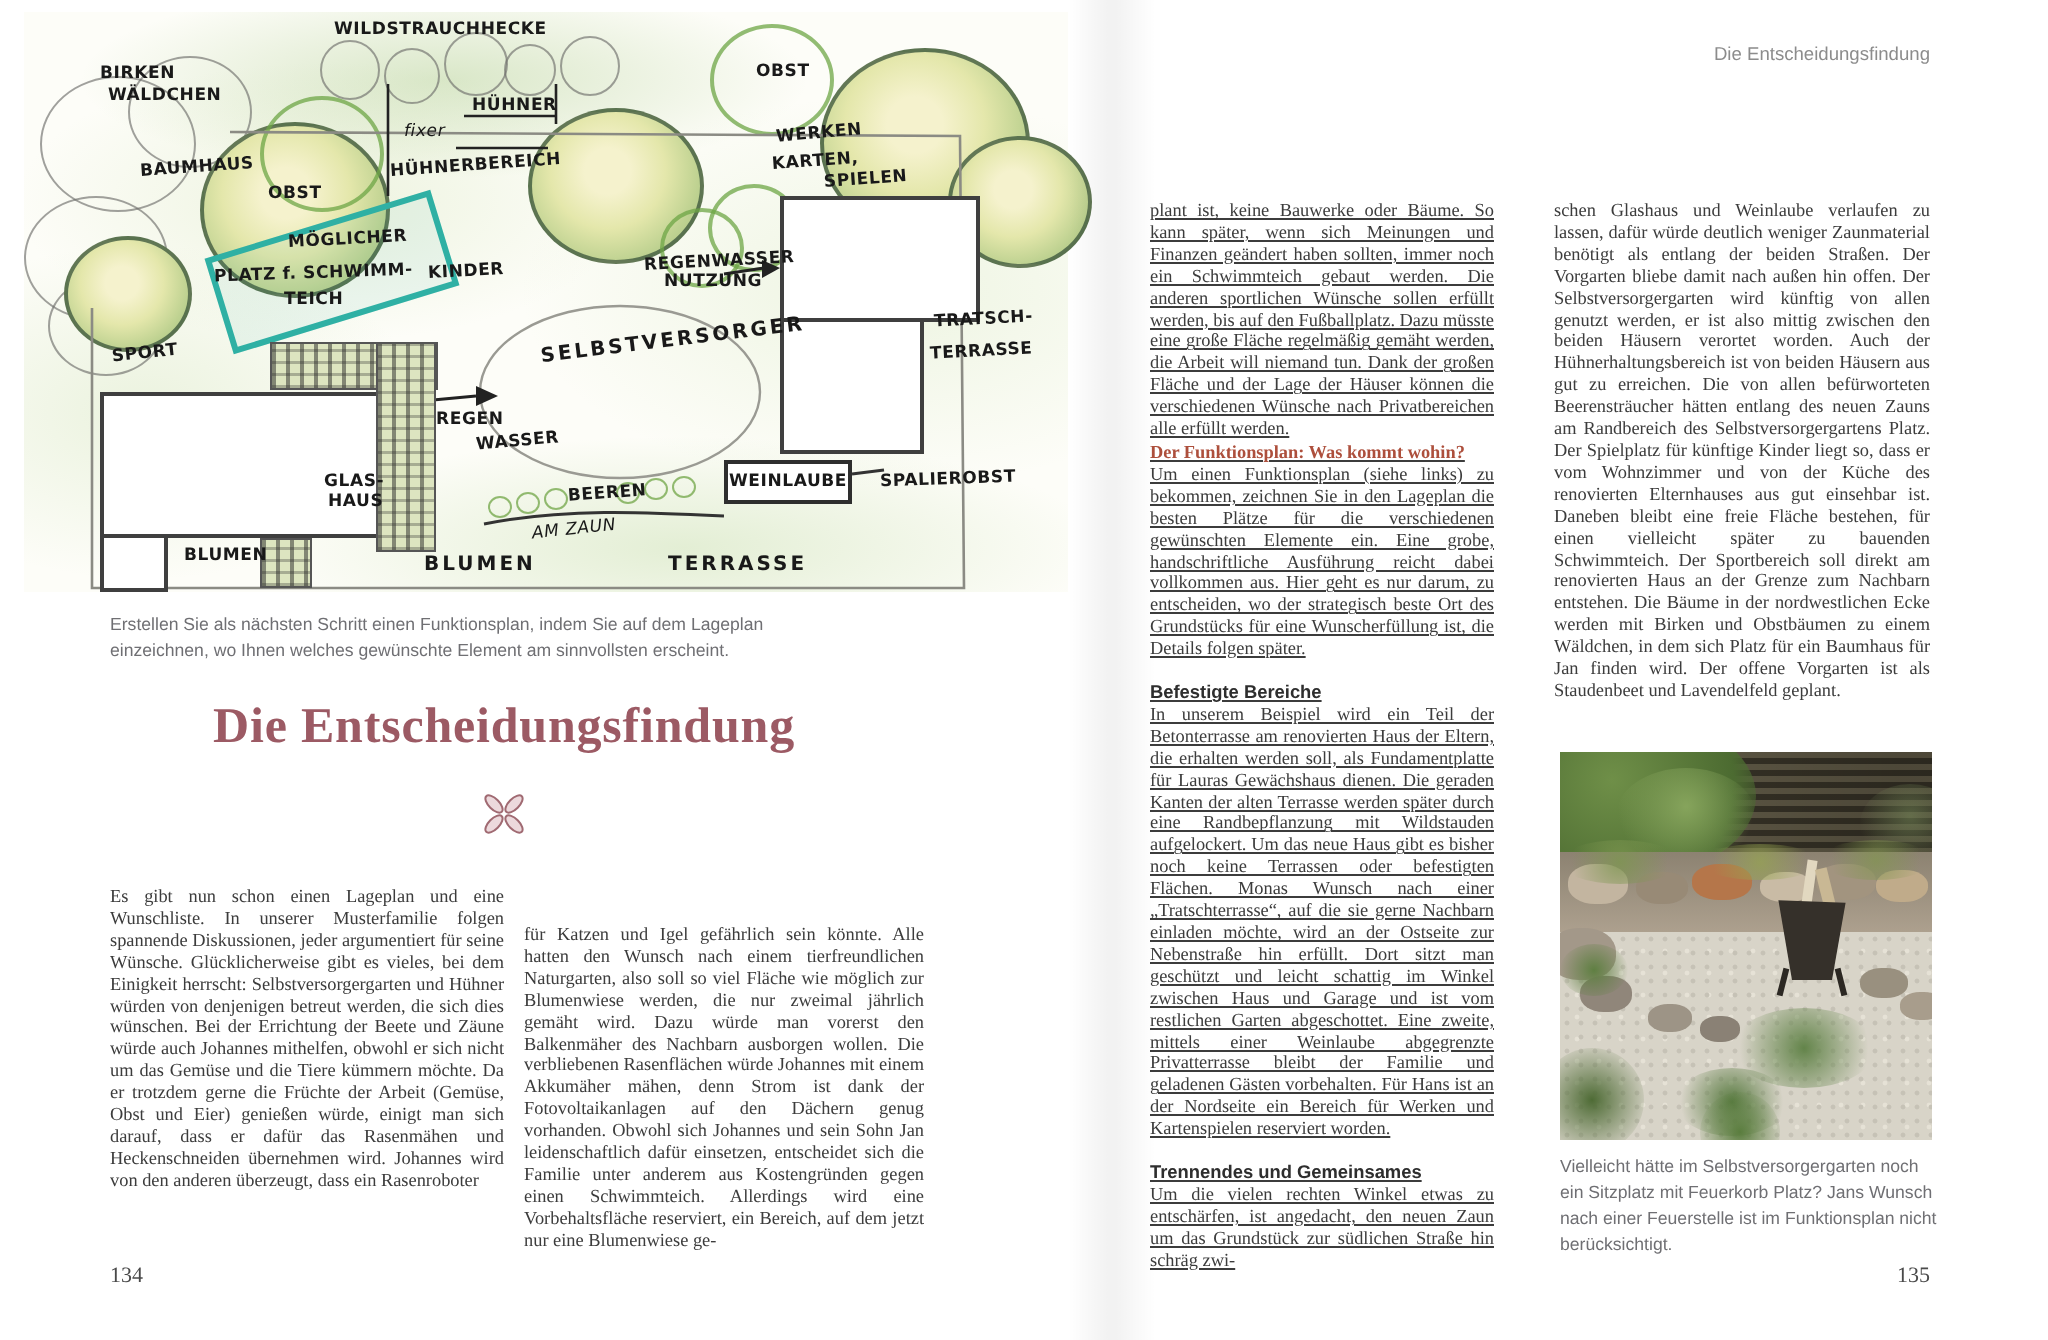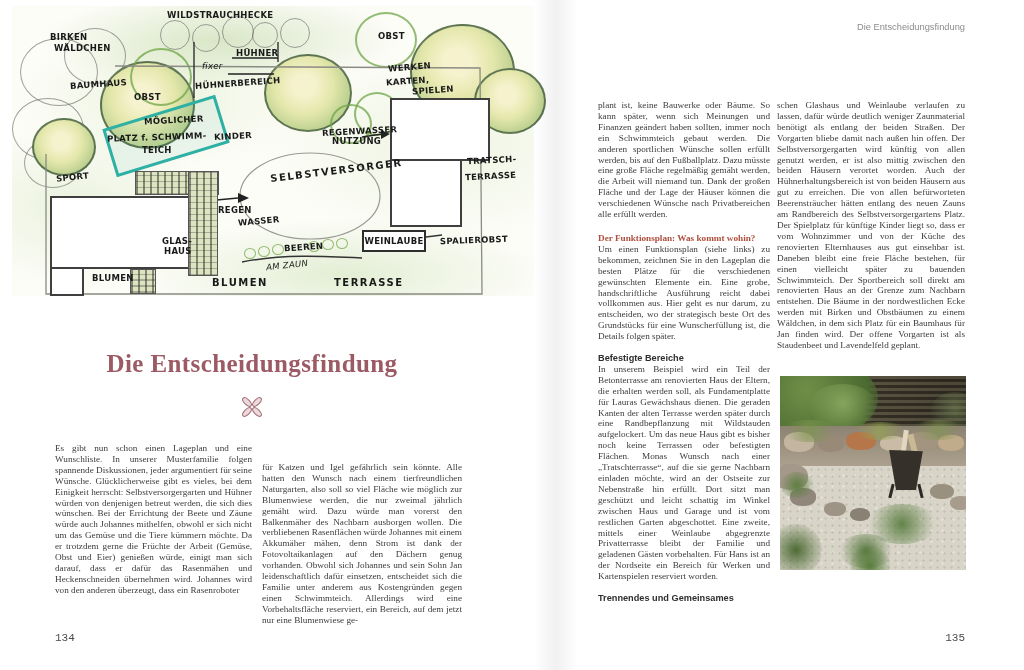--- a/index.html
+++ b/index.html
@@ -43,26 +43,26 @@
   .caption { position:absolute; font-family:"Liberation Sans", sans-serif; font-size:8.8px;
     line-height:13px; color:#6f6f73; }
   .cap-left { left:55px; top:306px; width:360px; }
   .title { position:absolute; left:40px; top:350px; width:424px; text-align:center;
     font-family:"Liberation Serif", serif; font-weight:bold; font-size:25px; color:#9c5a64; letter-spacing:.4px; }
   .ornament { position:absolute; left:40px; top:394px; width:424px; text-align:center; }
   .bodycol { position:absolute; font-family:"Liberation Serif", serif; font-size:9.2px; line-height:10.9px;
     color:#3c3c3c; text-align:justify; hyphens:auto; }
   .col-l1 { left:55px; top:443px; width:197px; }
   .col-l2 { left:262px; top:443px; width:200px;margin-top:19px; }
-  .col-r1 { left:598px; top:100px; width:172px; }
+  .col-r1 { left:575px; top:100px; width:172px;text-decoration:underline; }
   .col-r2 { left:777px; top:100px; width:188px; }
-  .subhead-red { color:#ad4f3c; font-weight:bold; margin-top:13px; margin-bottom:0; text-align:left; }
+  .subhead-red { color:#ad4f3c; font-weight:bold; margin-top:1px; margin-bottom:0; text-align:left; }
   .subhead { font-family:"Liberation Sans", sans-serif; font-weight:bold; font-size:9.2px;
     color:#2e2e2e; margin-top:11px; text-align:left; }
-  .pgnum { position:absolute; font-family:Liberation Mono, monospace; font-size:11px; color:#4a4a4a; }
+  .pgnum { position:absolute; font-family:Liberation Serif, serif; font-size:11px; color:#4a4a4a; }
   .pg-l { left:55px; top:632px; }
   .pg-r { right:59px; top:632px; text-align:right; }
   .runhead { position:absolute; right:59px; top:22px; font-family:"Liberation Sans", sans-serif;
     font-size:9.3px; color:#8c8c8c; }
 
   
   .photo { position:absolute; left:780px; top:376px; width:186px; height:194px; overflow:hidden; background:#d7d3c7; }
   .ph-fence { position:absolute; left:0; top:0; width:100%; height:54px;
     background:repeating-linear-gradient(180deg, #5a5442 0 3px, #332f24 3px 6px); }
   .ph-fence::after { content:""; position:absolute; inset:0;
@@ -177,20 +177,21 @@
     <span class="lbl" style="left:150px;top:231px">GLAS-</span>
     <span class="lbl" style="left:152px;top:241px">HAUS</span>
     <span class="lbl" style="left:80px;top:268px">BLUMEN</span>
     <span class="lbl big" style="left:200px;top:272px">BLUMEN</span>
     <span class="lbl" style="left:272px;top:237px;transform:rotate(-4deg)">BEEREN</span>
     <span class="lbl script" style="left:254px;top:255px;transform:rotate(-6deg)">AM ZAUN</span>
     <span class="lbl" style="left:428px;top:230px;transform:rotate(-2deg)">SPALIEROBST</span>
     <span class="lbl big" style="left:322px;top:272px">TERRASSE</span>
   </div>
 
+  <div class="caption cap-left">Erstellen Sie als nächsten Schritt einen Funktionsplan, indem Sie auf dem Lageplan einzeichnen, wo Ihnen welches gewünschte Element am sinnvollsten erscheint.</div>
 
   <h1 class="title">Die Entscheidungsfindung</h1>
   <div class="ornament">
     <svg width="26" height="26" viewBox="0 0 26 26">
       <g stroke="#a06a72" fill="#ecd9dc" stroke-width="1">
         <ellipse cx="8" cy="8" rx="5.5" ry="2.6" transform="rotate(45 8 8)"></ellipse>
         <ellipse cx="18" cy="8" rx="5.5" ry="2.6" transform="rotate(135 18 8)"></ellipse>
         <ellipse cx="8" cy="18" rx="5.5" ry="2.6" transform="rotate(135 8 18)"></ellipse>
         <ellipse cx="18" cy="18" rx="5.5" ry="2.6" transform="rotate(45 18 18)"></ellipse>
       </g>
@@ -205,20 +206,21 @@
 
   <div class="runhead">Die Entscheidungsfindung</div>
 
   <div class="bodycol col-r1">
     <p>plant ist, keine Bauwerke oder Bäume. So kann später, wenn sich Meinungen und Finanzen geändert haben sollten, immer noch ein Schwimmteich gebaut werden. Die anderen sportlichen Wünsche sollen erfüllt werden, bis auf den Fußballplatz. Dazu müsste eine große Fläche regelmäßig gemäht werden, die Arbeit will niemand tun. Dank der großen Fläche und der Lage der Häuser können die verschiedenen Wünsche nach Privatbereichen alle erfüllt werden.</p>
     <p class="subhead-red">Der Funktionsplan: Was kommt wohin?</p>
     <p>Um einen Funktionsplan (siehe links) zu bekommen, zeichnen Sie in den Lageplan die besten Plätze für die verschiedenen gewünschten Elemente ein. Eine grobe, handschriftliche Ausführung reicht dabei vollkommen aus. Hier geht es nur darum, zu entscheiden, wo der strategisch beste Ort des Grundstücks für eine Wunscherfüllung ist, die Details folgen später.</p>
     <p class="subhead">Befestigte Bereiche</p>
     <p>In unserem Beispiel wird ein Teil der Betonterrasse am renovierten Haus der Eltern, die erhalten werden soll, als Fundamentplatte für Lauras Gewächshaus dienen. Die geraden Kanten der alten Terrasse werden später durch eine Randbepflanzung mit Wildstauden aufgelockert. Um das neue Haus gibt es bisher noch keine Terrassen oder befestigten Flächen. Monas Wunsch nach einer „Tratschterrasse“, auf die sie gerne Nachbarn einladen möchte, wird an der Ostseite zur Nebenstraße hin erfüllt. Dort sitzt man geschützt und leicht schattig im Winkel zwischen Haus und Garage und ist vom restlichen Garten abgeschottet. Eine zweite, mittels einer Weinlaube abgegrenzte Privatterrasse bleibt der Familie und geladenen Gästen vorbehalten. Für Hans ist an der Nordseite ein Bereich für Werken und Kartenspielen reserviert worden.</p>
     <p class="subhead">Trennendes und Gemeinsames</p>
+    <p>Um die vielen rechten Winkel etwas zu entschärfen, ist angedacht, den neuen Zaun um das Grundstück zur südlichen Straße hin schräg zwi-</p>
   </div>
 
   <div class="bodycol col-r2">schen Glashaus und Weinlaube verlaufen zu lassen, dafür würde deutlich weniger Zaunmaterial benötigt als entlang der beiden Straßen. Der Vorgarten bliebe damit nach außen hin offen. Der Selbstversorgergarten wird künftig von allen genutzt werden, er ist also mittig zwischen den beiden Häusern verortet worden. Auch der Hühnerhaltungsbereich ist von beiden Häusern aus gut zu erreichen. Die von allen befürworteten Beerensträucher hätten entlang des neuen Zauns am Randbereich des Selbstversorgergartens Platz. Der Spielplatz für künftige Kinder liegt so, dass er vom Wohnzimmer und von der Küche des renovierten Elternhauses aus gut einsehbar ist. Daneben bleibt eine freie Fläche bestehen, für einen vielleicht später zu bauenden Schwimmteich. Der Sportbereich soll direkt am renovierten Haus an der Grenze zum Nachbarn entstehen. Die Bäume in der nordwestlichen Ecke werden mit Birken und Obstbäumen zu einem Wäldchen, in dem sich Platz für ein Baumhaus für Jan finden wird. Der offene Vorgarten ist als Staudenbeet und Lavendelfeld geplant.</div>
 
   <div class="photo">
     <div class="ph-fence"></div>
     <div class="blob" style="left:-22px;top:-18px;width:120px;height:80px;background:radial-gradient(circle at 40% 40%, #6f8f48, #4c6b31 70%, rgba(76,107,49,0))"></div>
     <div class="blob" style="left:28px;top:8px;width:70px;height:48px;background:radial-gradient(circle at 50% 40%, #86a45c, rgba(110,140,70,0) 75%)"></div>
     <div class="blob" style="left:150px;top:16px;width:50px;height:40px;background:radial-gradient(circle at 50% 40%, rgba(120,140,90,.55), rgba(120,140,90,0) 75%)"></div>
     <div class="ph-wall"></div>
@@ -245,15 +247,16 @@
     <div class="shrub" style="left:70px;top:170px;width:40px;height:40px;background:radial-gradient(circle, #5a7d3e, rgba(90,125,62,0) 80%)"></div>
     <div class="basket">
       <div class="stick1"></div>
       <div class="stick2"></div>
       <div class="bodyb"></div>
       <div class="leg1"></div>
       <div class="leg2"></div>
     </div>
   </div>
 
+  <div class="caption ph-caption" style="position:absolute">Vielleicht hätte im Selbstversorgergarten noch ein Sitzplatz mit Feuerkorb Platz? Jans Wunsch nach einer Feuerstelle ist im Funktionsplan nicht berücksichtigt.</div>
   <div class="pgnum pg-r">135</div>
 
 </div>
 
 </body></html>

